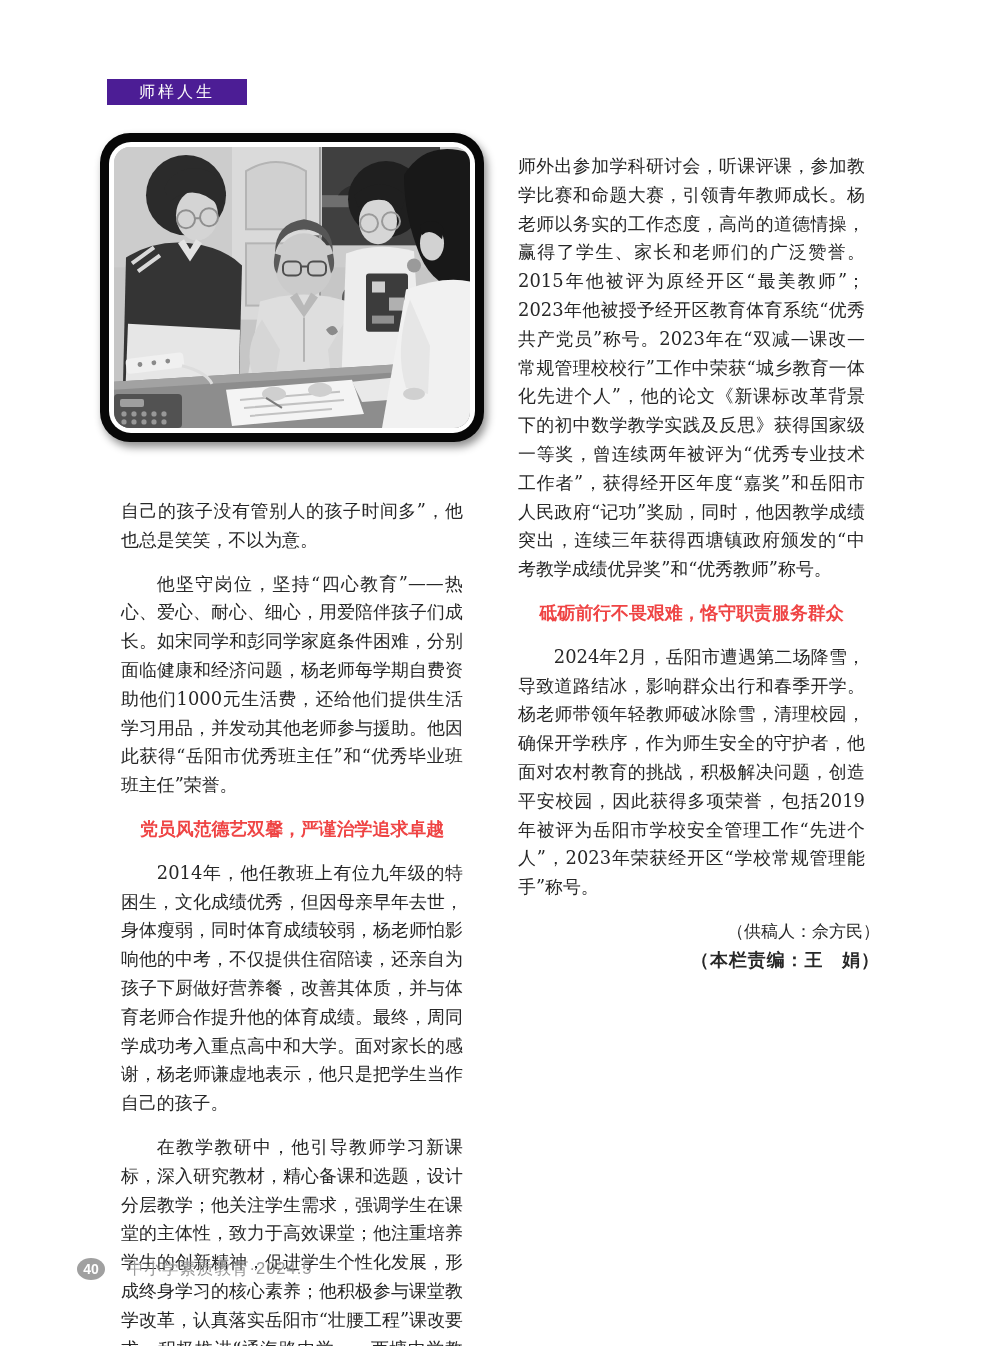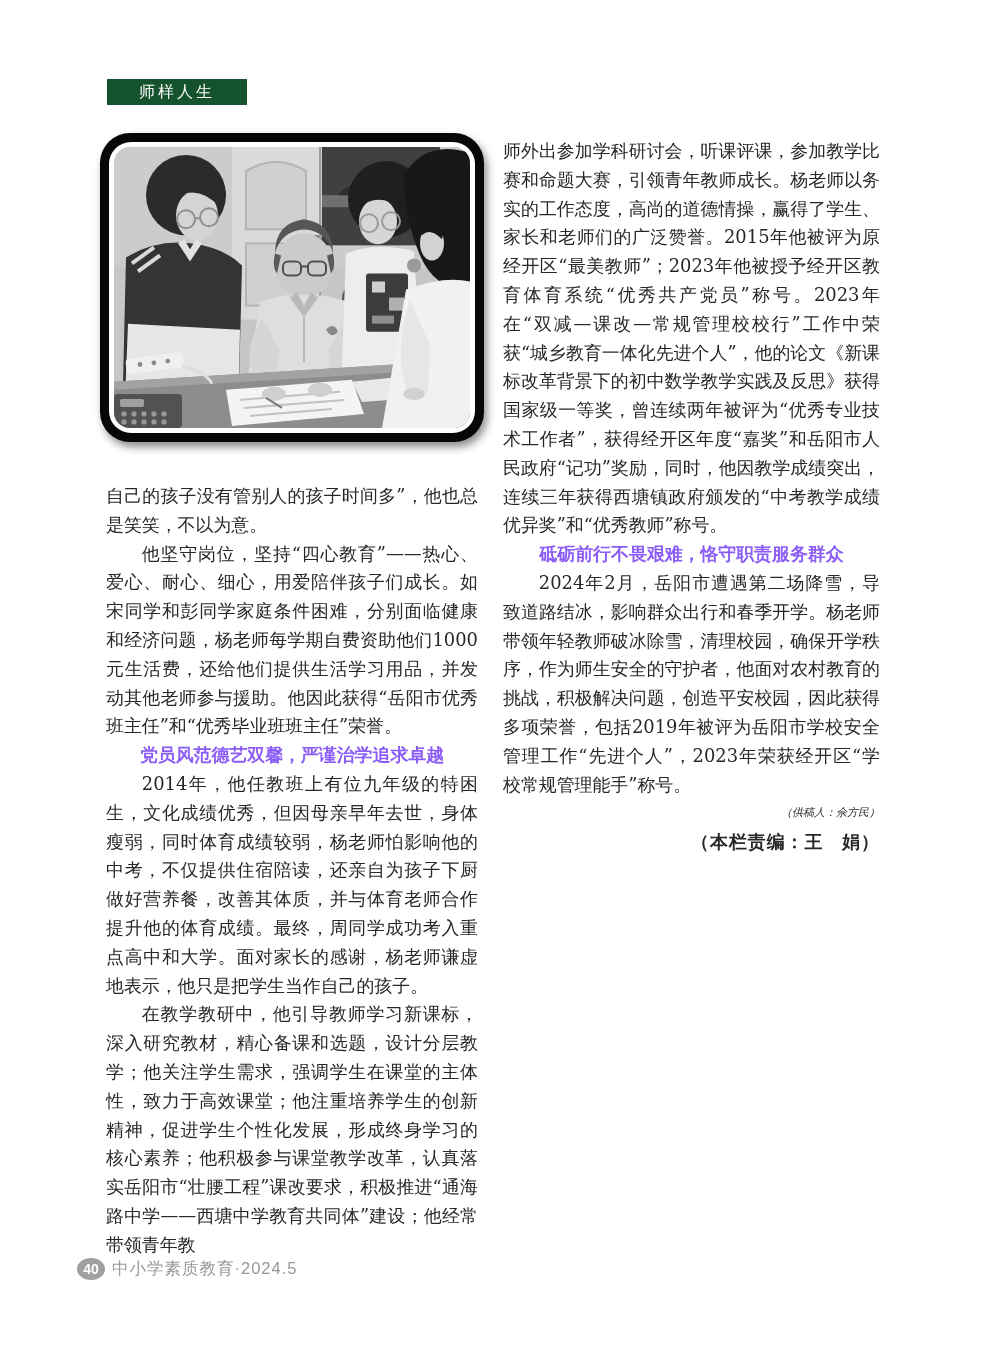--- a/index.html
+++ b/index.html
@@ -7,21 +7,21 @@
     width:992px;height:1346px;
     background:#ffffff;
     font-family:"DejaVu Serif","Liberation Serif",serif;
     color:#262626;
     position:relative;
     overflow:hidden;
   }
   .badge{
     position:absolute;left:107px;top:79px;
     width:140px;height:26px;
-    background:#14532d;color:#fbfbfb;
+    background:#4c1d95;color:#fbfbfb;
     font-family:"Liberation Sans",sans-serif;
     font-size:16px;letter-spacing:3px;
     display:flex;align-items:center;justify-content:center;
   }
   .photo-frame{
     position:absolute;left:100px;top:133px;
     width:384px;height:309px;
     background:#070707;
     border-radius:30px;
     box-shadow:3px 5px 9px rgba(0,0,0,.45);
@@ -34,34 +34,34 @@
   }
   .photo-scene{width:100%;height:100%;border-radius:16px;display:block;}
   .col{
     position:absolute;
     font-size:17.9px;line-height:28.8px;
     text-align:justify;text-justify:inter-character;
     color:#272727;
   }
   .col-left{left:106px;top:482px;width:372px;}
   .col-right{left:503px;top:137px;width:377px;}
-  .body-p{margin:0;text-indent:2em;}
+  .body-p{margin:15px;text-indent:2em;}
   .body-p.no-indent{text-indent:0;}
   .section-heading{
     margin:0;
     font-family:"Liberation Sans",sans-serif;
     font-weight:700;font-size:17.9px;line-height:28.8px;
-    text-align:center;color:#8b5cf6;
+    text-align:center;color:#ef4444;
   }
   .byline{margin:0;text-align:right;}
-  .byline-contributor{font-style:italic;font-size:11px;}
+  .byline-contributor{font-size:17px;}
   .byline-editor{font-family:Liberation Sans, sans-serif;font-weight:700;letter-spacing:1px;}
   .footer{
     position:absolute;left:77px;top:1258px;
-    display:flex;align-items:center;gap:7px;
+    display:flex;align-items:center;gap:22px;
     color:#979797;
     font-family:"Liberation Sans",sans-serif;
     font-size:16.5px;letter-spacing:1px;
   }
   .page-num{
     min-width:28px;height:22px;border-radius:50%;
     background:#a0a0a0;color:#ffffff;
     font-weight:700;font-size:14px;letter-spacing:0;
     display:flex;align-items:center;justify-content:center;
   }

